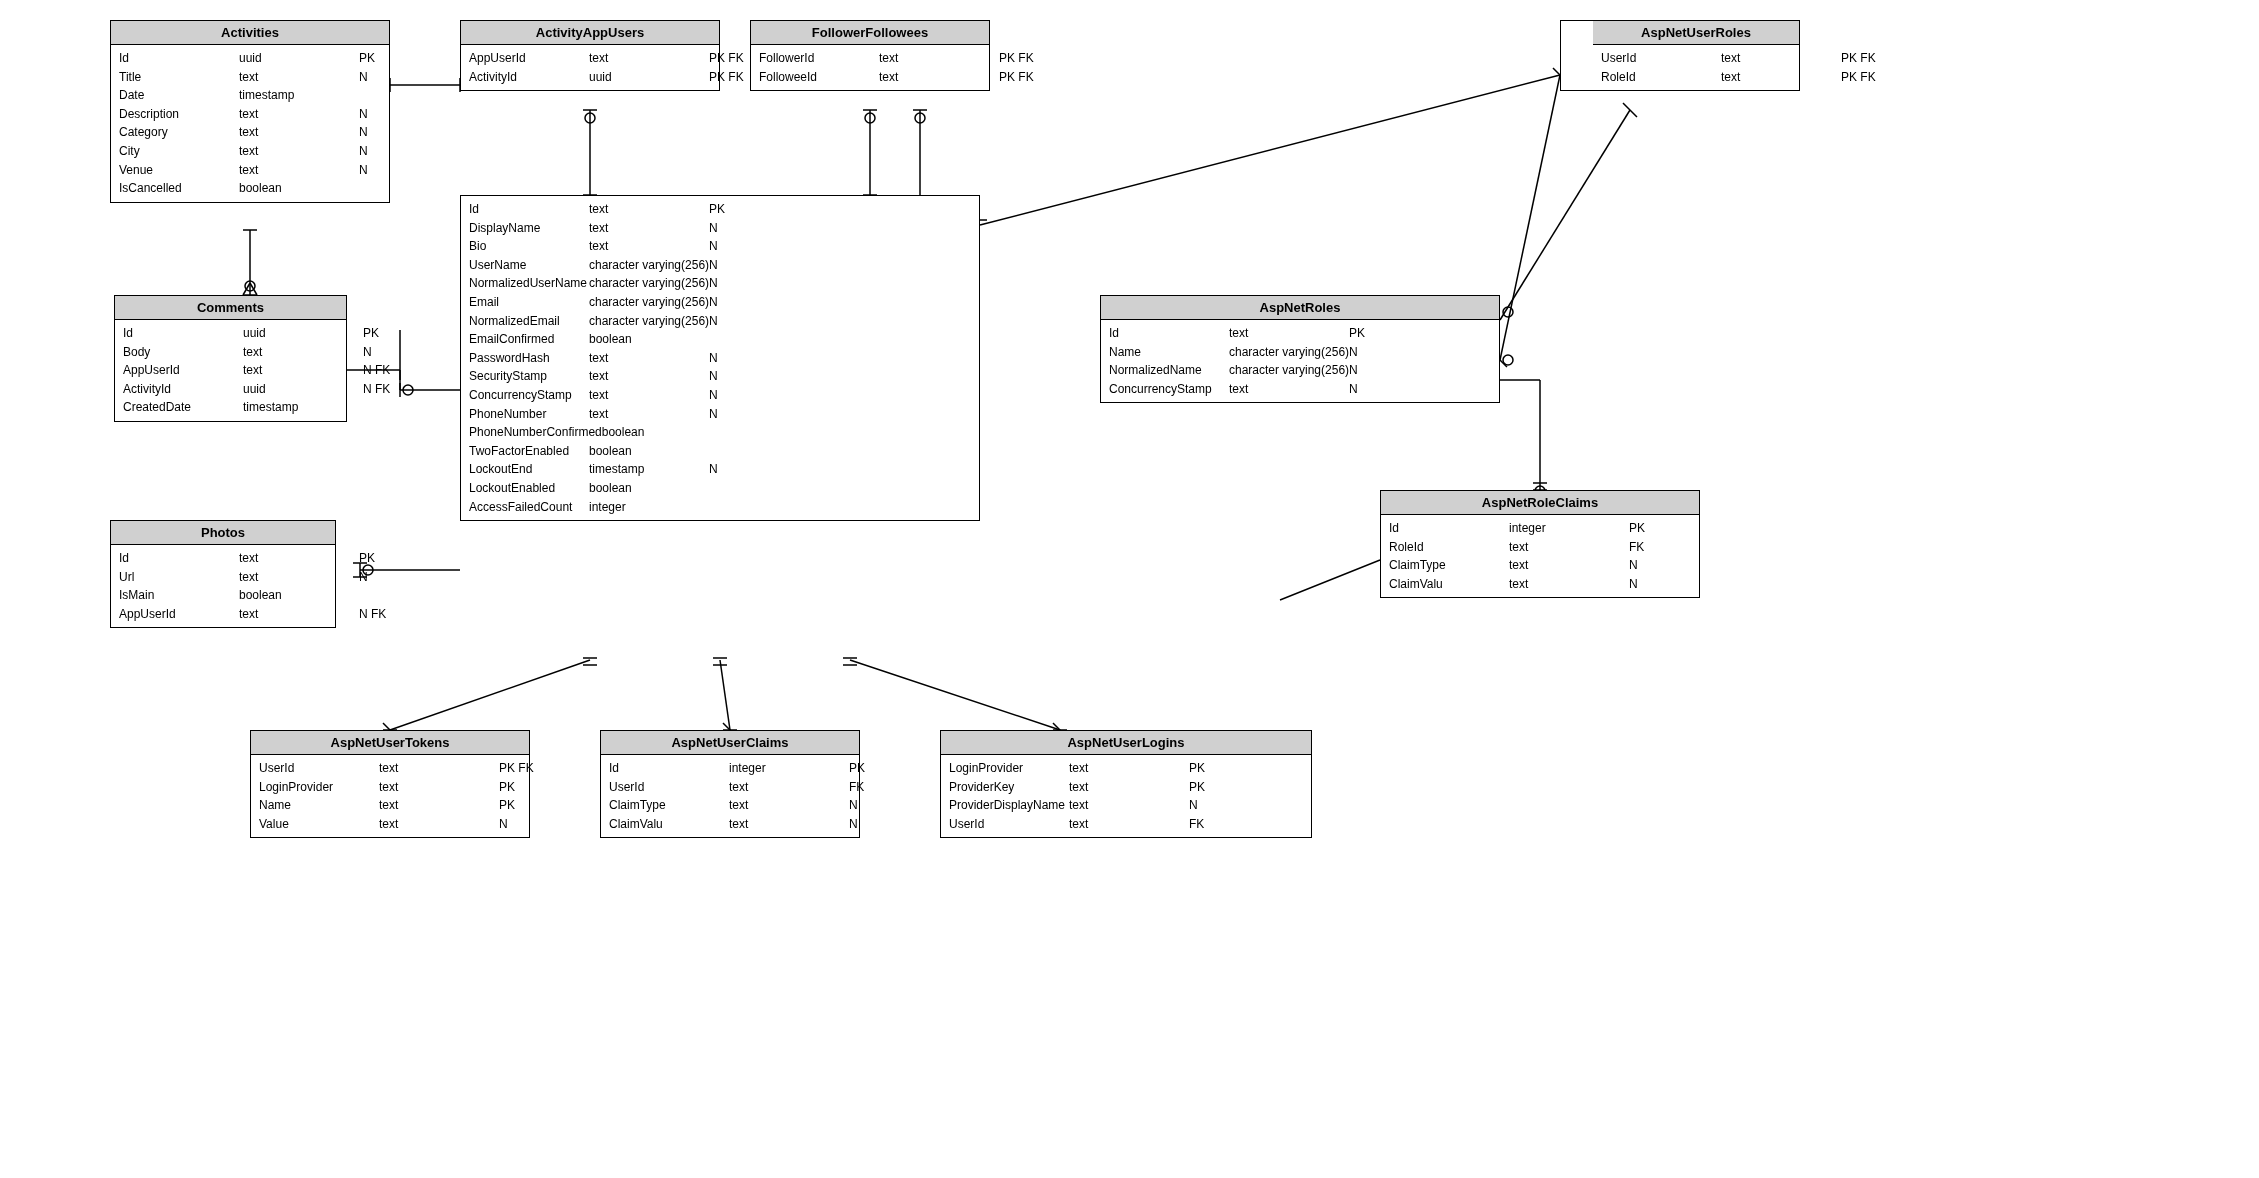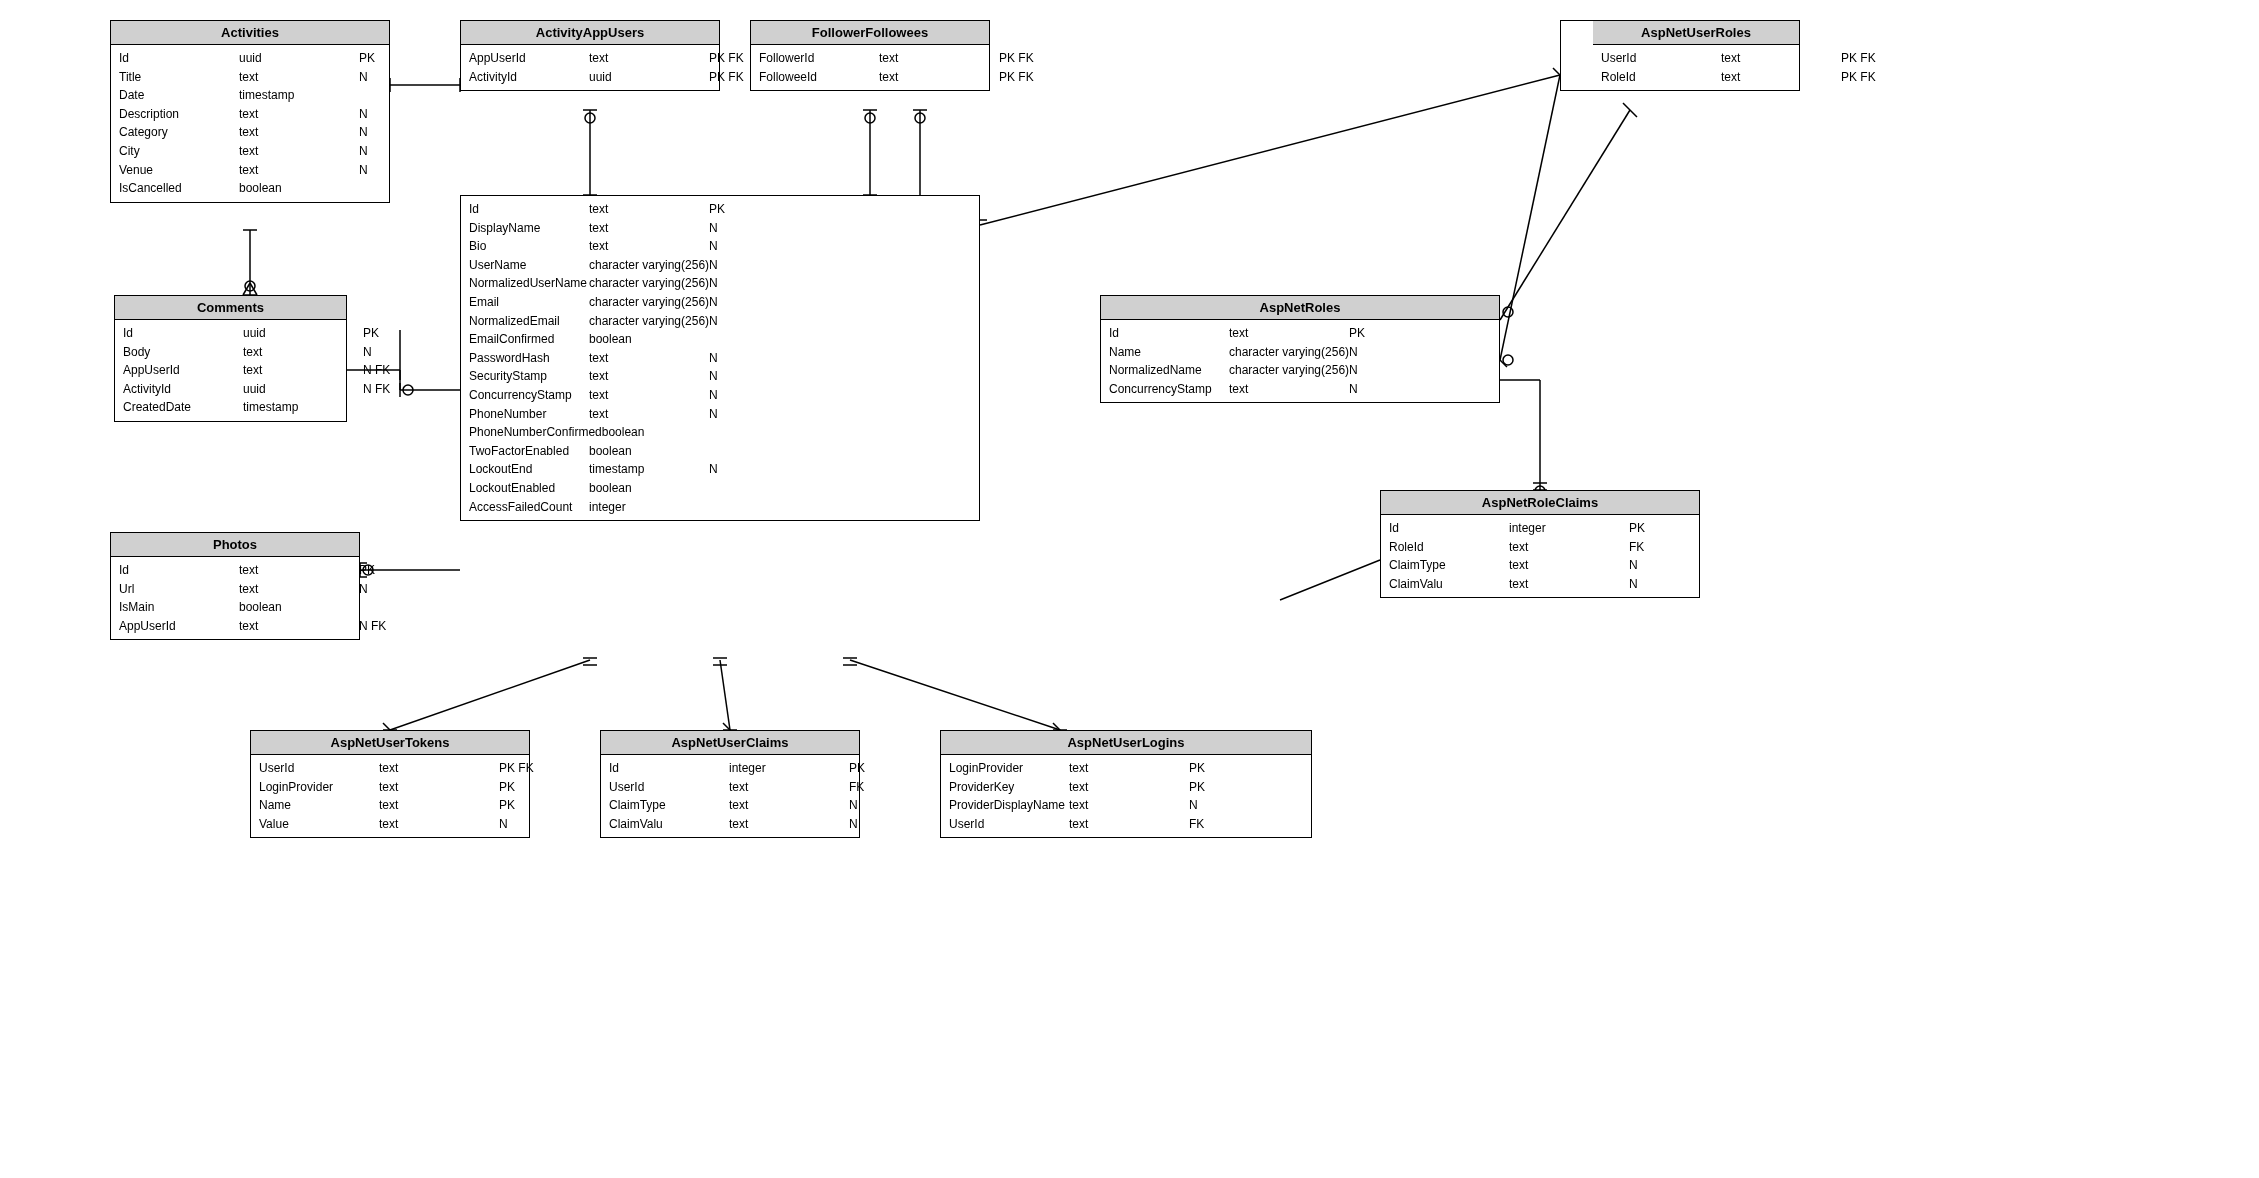--- a/index.html
+++ b/index.html
@@ -375,21 +375,21 @@
             <span class="col-type">character varying(256)</span>
             <span class="col-key">N</span>
           </div>
           <div class="entity-row">
             <span class="col-name">ConcurrencyStamp</span>
             <span class="col-type">text</span>
             <span class="col-key">N</span>
           </div>
         </div>
       </div>
-      <div class="entity" style="left: 110px; top: 532px; width: 250px;">
+      <div class="entity" style="left: 110px; top: 520px; width: 226px;">
         <div class="entity-header">Photos</div>
         <div class="entity-body">
           <div class="entity-row">
             <span class="col-name">Id</span>
             <span class="col-type">text</span>
             <span class="col-key">PK</span>
           </div>
           <div class="entity-row">
             <span class="col-name">Url</span>
             <span class="col-type">text</span>

